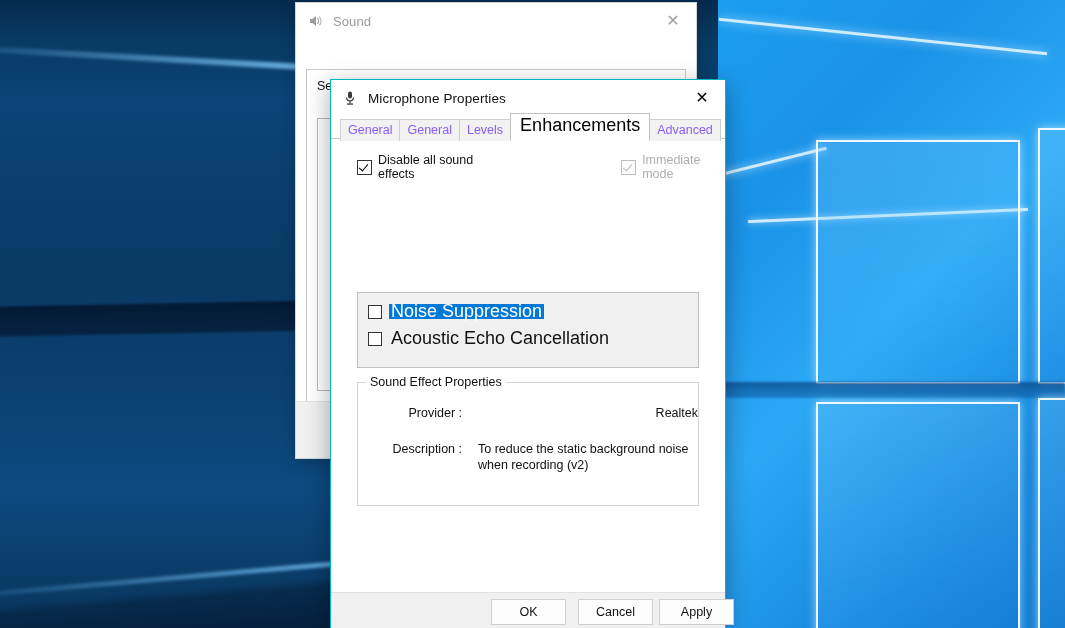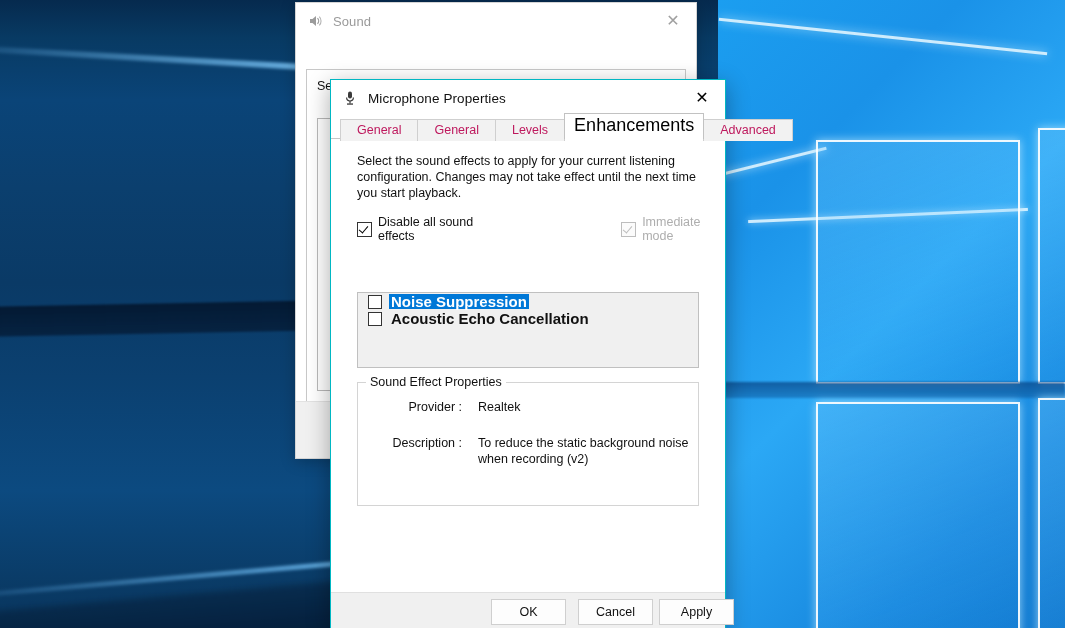--- a/index.html
+++ b/index.html
@@ -153,22 +153,22 @@
   }
   #mic-window .title-text { color: #111; font-size: 13.5px; }
   #mic-window .close-btn { color: #000; }
 
   #mic-tabstrip {
     height: 23px; margin-left: 9px; display: flex; align-items: flex-end;
     font-size: 12.5px; position: relative; z-index: 2;
   }
   #mic-tabstrip .tab {
     border: 1px solid #cfcfcf; border-bottom: none;
-    background: #f2f2f2; color: #be185d;
-    padding: 2px 16px 3px; margin-right: -1px; line-height: 16px;
+    background: #f2f2f2; color: #8b5cf6;
+    padding: 2px 7px 3px; margin-right: -1px; line-height: 16px;
     position: relative; top: 2px;
   }
   #mic-tabstrip .tab.active {
     background: #ffffff; color: #000; top: 0; padding: 3px 9px 6px;
     z-index: 4; border-color: #c2c2c2; font-size: 18px;
   }
   #mic-content {
     flex: 1; background: #ffffff; border-top: 1px solid #c6c6c6;
     position: relative; margin-top: -1px;
   }
@@ -195,36 +195,36 @@
   .cb-label { margin-left: 6px; color: #111; }
   .cb-label.disabled { color: #aeaeae; }
   #immediate-wrap { display: flex; align-items: center; margin-left: 120px; }
 
   #effects-list {
     position: absolute; left: 26px; right: 26px; top: 153px; height: 74px;
     border: 1px solid #c0c0c0; background: #f0f0f0;
   }
   .eff-row {
     display: flex; align-items: center; height: 17px;
-    font-size: 15px; padding: 0 3px; margin-top: 0; font-weight: bold;
+    font-size: 18px; padding: 0 3px; margin-top: 10px;
   }
   .eff-row .cb { width: 12px; height: 12px; flex: 0 0 12px; margin-left: 7px; }
   .eff-label { margin-left: 7px; color: #111; padding: 0 2px; line-height: 15px; }
   .eff-row.selected .eff-label { background: #0078d7; color: #fff; }
 
   #sep-group {
     position: absolute; left: 26px; right: 26px; top: 243px; bottom: 86px;
     border: 1px solid #d4d4d4;
   }
   #sep-legend {
     position: absolute; left: 8px; top: -8px; background: #fff;
     padding: 0 4px; font-size: 12.5px; color: #111;
   }
   .prop-row { display: flex; font-size: 12.5px; color: #111; line-height: 16px; }
-  #prop-provider { margin: 16px 0 0 0; }
+  #prop-provider { margin: 22px 0 0 0; justify-content: space-between; }
   #prop-description { margin-top: 20px; }
   .prop-key { width: 104px; text-align: right; flex: 0 0 104px; }
   .prop-val { margin-left: 16px; max-width: 220px; }
 
   #mic-footer {
     height: 36px; background: #f0f0f0; border-top: 1px solid #e0e0e0;
     position: relative;
   }
   #mic-footer .btn {
     position: absolute; top: 6px; height: 24px; width: 73px;
@@ -314,21 +314,20 @@
 
   <div id="mic-tabstrip">
     <div class="tab">General</div>
     <div class="tab">General</div>
     <div class="tab">Levels</div>
     <div class="tab active">Enhancements</div>
     <div class="tab">Advanced</div>
   </div>
 
   <div id="mic-content">
-    <div id="mic-desc">Select the sound effects to apply for your current listening configuration. Changes may not take effect until the next time you start playback.</div>
 
     <div id="mic-checkrow">
       <span class="cb checked"></span>
       <span class="cb-label">Disable all sound effects</span>
       <span id="immediate-wrap">
         <span class="cb checked disabled"></span>
         <span class="cb-label disabled">Immediate mode</span>
       </span>
     </div>
 

